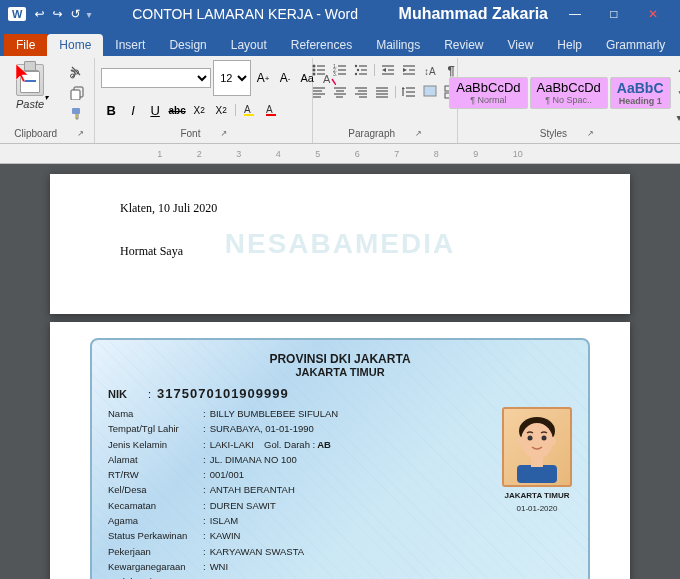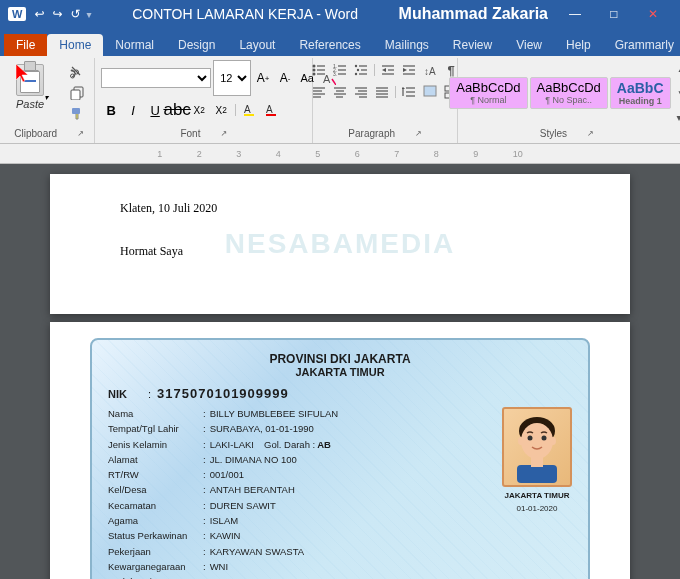--- a/index.html
+++ b/index.html
@@ -422,21 +422,21 @@
       <div class="win-btn">—</div>
       <div class="win-btn">□</div>
       <div class="win-btn" style="color:#ff5555;">✕</div>
     </div>
   </div>
 </div>
 
 <div class="ribbon-tabs">
   <div class="ribbon-tab" style="background:#d04000;color:white;padding:4px 12px;border-radius:0;">File</div>
   <div class="ribbon-tab active">Home</div>
-  <div class="ribbon-tab">Normal</div>
+  <div class="ribbon-tab">Insert</div>
   <div class="ribbon-tab">Design</div>
   <div class="ribbon-tab">Layout</div>
   <div class="ribbon-tab">References</div>
   <div class="ribbon-tab">Mailings</div>
   <div class="ribbon-tab">Review</div>
   <div class="ribbon-tab">View</div>
   <div class="ribbon-tab">Help</div>
   <div class="ribbon-tab">Grammarly</div>
   <div class="ribbon-tab">Nitro Pro</div>
 
@@ -506,21 +506,21 @@
           <svg width="13" height="13" viewBox="0 0 13 13">
               <text x="0" y="11" font-size="11" fill="#555">A</text>
               <line x1="9" y1="7" x2="13" y2="13" stroke="#e05" stroke-width="1.5"></line>
             </svg>
         </div>
       </div>
       <div class="font-controls-row2">
         <div class="fmt-btn bold" style="font-weight:bold;font-size:13px;">B</div>
         <div class="fmt-btn italic" style="font-style:italic;font-size:13px;">I</div>
         <div class="fmt-btn underline" style="text-decoration:underline;font-size:13px;">U</div>
-        <div class="fmt-btn" style="text-decoration:line-through;font-size:17px;">abc</div>
+        <div class="fmt-btn" style="text-decoration:line-through;font-size:10px;font-weight:bold;">abc</div>
         <div class="fmt-btn" style="font-size:10px;">X<sub>2</sub></div>
         <div class="fmt-btn" style="font-size:10px;">X<sup>2</sup></div>
         <div class="ribbon-divider"></div>
         <div class="fmt-btn">
           <svg width="14" height="14" viewBox="0 0 14 14">
               <text x="1" y="10" font-size="10" fill="#333">A</text>
               <rect x="1" y="11" width="10" height="2" fill="#ffe000"></rect>
             </svg>
         </div>
         <div class="fmt-btn">

